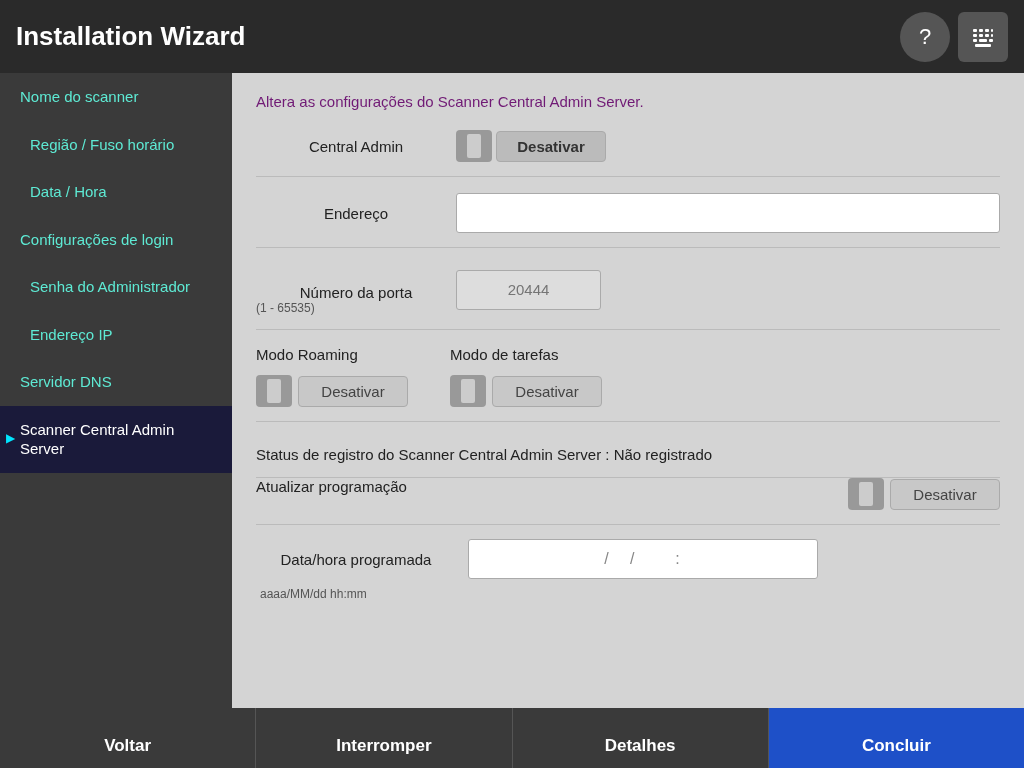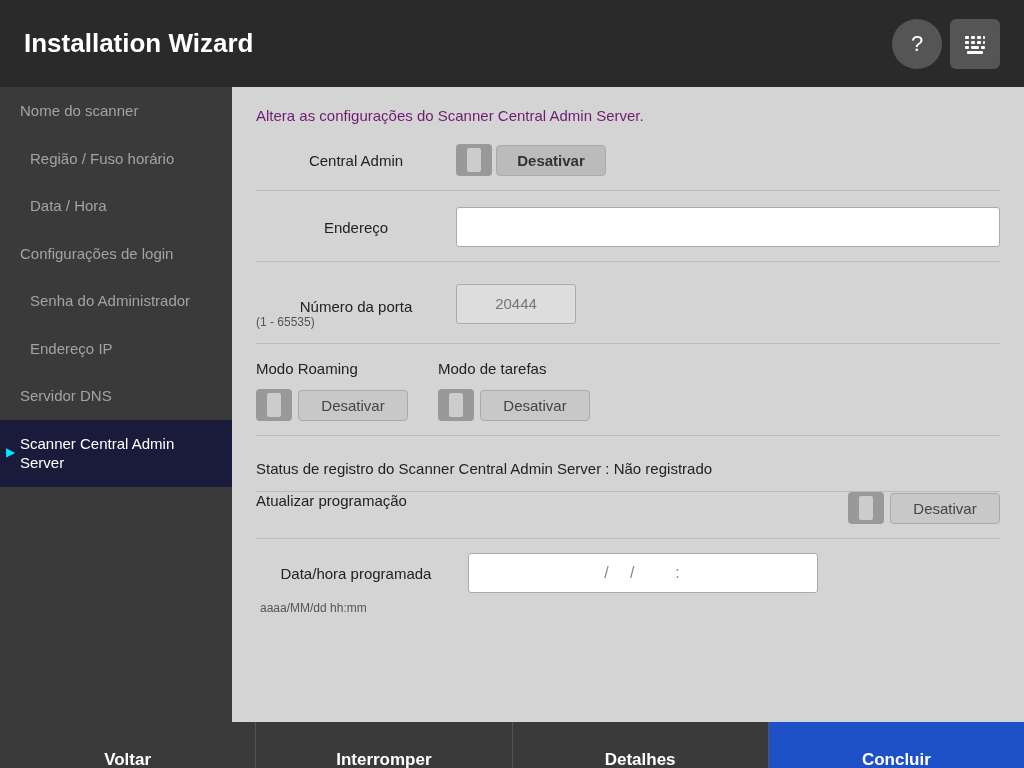--- a/index.html
+++ b/index.html
@@ -8,25 +8,25 @@
       height: 768px;
       font-family: Arial, sans-serif;
       background: #c0c0c0;
       overflow: hidden;
     }
 
     
     .header {
       background: #2a2a2a;
       color: white;
-      height: 87px;
+      height: 73px;
       display: flex;
       align-items: center;
       justify-content: space-between;
-      padding: 0 24px;
+      padding: 0 16px;
     }
     .header-title {
       font-size: 26px;
       font-weight: bold;
       color: white;
     }
     .header-icons {
       display: flex;
       gap: 8px;
       align-items: center;
@@ -60,21 +60,21 @@
       background: #3a3a3a;
       color: #ccc;
       display: flex;
       flex-direction: column;
       flex-shrink: 0;
     }
     .sidebar-item {
       padding: 14px 20px;
       font-size: 15px;
       cursor: pointer;
-      color: #a3a3a3;
+      color: #5eead4;
       line-height: 1.3;
     }
     .sidebar-item.active {
       background: #1a1a3a;
       color: white;
       position: relative;
     }
     .sidebar-item.active::before {
       content: '▶';
       color: #00e5ff;
@@ -170,21 +170,21 @@
       border: 1px solid #aaa;
       border-radius: 3px;
       padding: 0 10px;
       font-size: 15px;
     }
     .text-input:disabled {
       background: #ddd;
       color: #888;
     }
     .port-input {
-      width: 120px;
+      width: 145px;
       height: 40px;
       background: #ddd;
       border: 1px solid #aaa;
       border-radius: 3px;
       padding: 0 10px;
       font-size: 15px;
       color: #888;
       text-align: center;
     }
 
@@ -193,21 +193,21 @@
       font-size: 15px;
       color: #222;
       padding: 10px 0 14px;
       border-bottom: 1px solid #bbb;
     }
 
     
     .dual-toggle-row {
       display: flex;
       align-items: flex-start;
-      gap: 30px;
+      gap: 42px;
       margin-bottom: 14px;
       padding-bottom: 14px;
       border-bottom: 1px solid #bbb;
     }
     .dual-toggle-col {
       display: flex;
       flex-direction: column;
       gap: 8px;
     }
     .dual-toggle-label {

